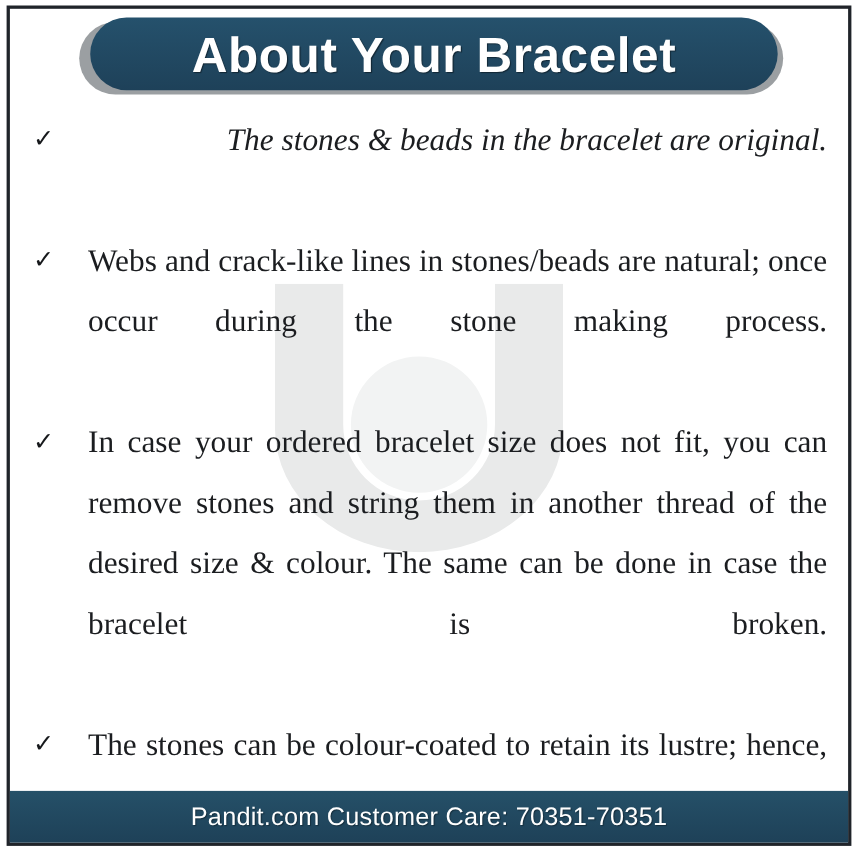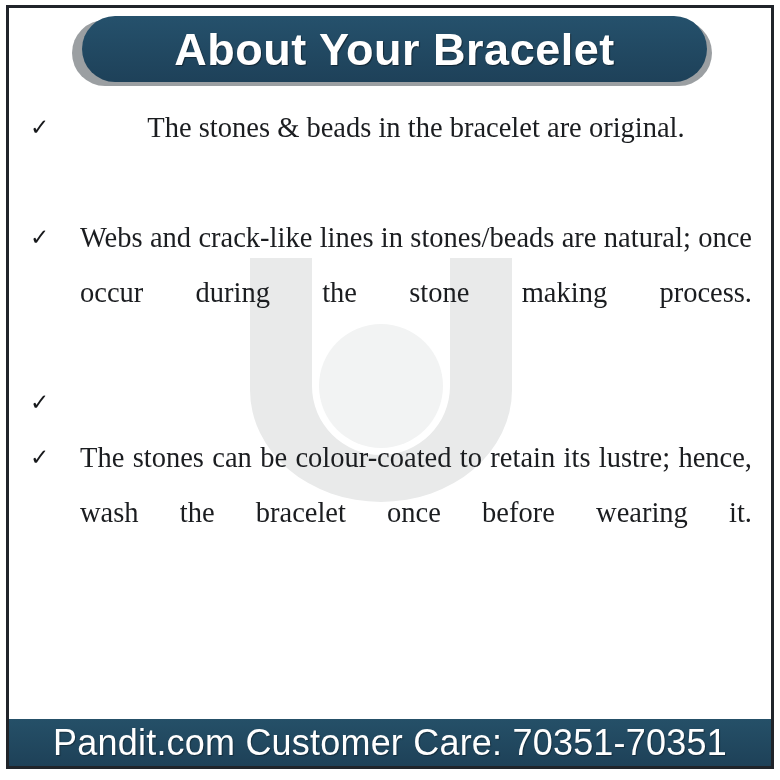--- a/index.html
+++ b/index.html
@@ -109,21 +109,21 @@
   .ptext {
     flex: 1 1 auto;
     color: #1b1d20;
     font-family: "Liberation Serif", serif;
     font-size: 28.5px;
     line-height: 55px;
     text-align: justify;
     text-justify: inter-word;
     padding-right: 4px;
   }
-  .ptext.nojust { text-align: center; }
+  .ptext.nojust { text-align: right; font-style: italic; }
   .ptext::after {
     content: "";
     display: inline-block;
     width: 100%;
   }
 
   
   #footer {
     position: absolute;
     left: 9px;
@@ -133,21 +133,21 @@
     background: #204861;
     background: linear-gradient(180deg, #255068 0%, #1e4158 100%);
     display: flex;
     align-items: center;
     justify-content: center;
     z-index: 3;
   }
   #footer-text {
     color: #ffffff;
     font-family: "Liberation Sans", sans-serif;
-    font-size: 36px;
+    font-size: 23px;
     line-height: 1;
     letter-spacing: 0.2px;
     text-shadow: 1px 1px 1px rgba(0,0,0,0.35);
     white-space: nowrap;
   }
 </style>
 </head>
 <body>
 
 <div id="card">
@@ -175,20 +175,21 @@
       <span class="ptext nojust">The stones &amp; beads in the bracelet are original.</span>
     </div>
 
     <div class="point">
       <span class="tick">✓</span>
       <span class="ptext">Webs and crack-like lines in stones/beads are natural; once occur during the stone making process.</span>
     </div>
 
     <div class="point">
       <span class="tick">✓</span>
+      <span class="ptext">In case your ordered bracelet size does not fit, you can remove stones and string them in another thread of the desired size &amp; colour. The same can be done in case the bracelet is broken.</span>
     </div>
 
     <div class="point">
       <span class="tick">✓</span>
       <span class="ptext">The stones can be colour-coated to retain its lustre; hence, wash the bracelet once before wearing it.</span>
     </div>
 
   </div>
 
   <div id="footer">

